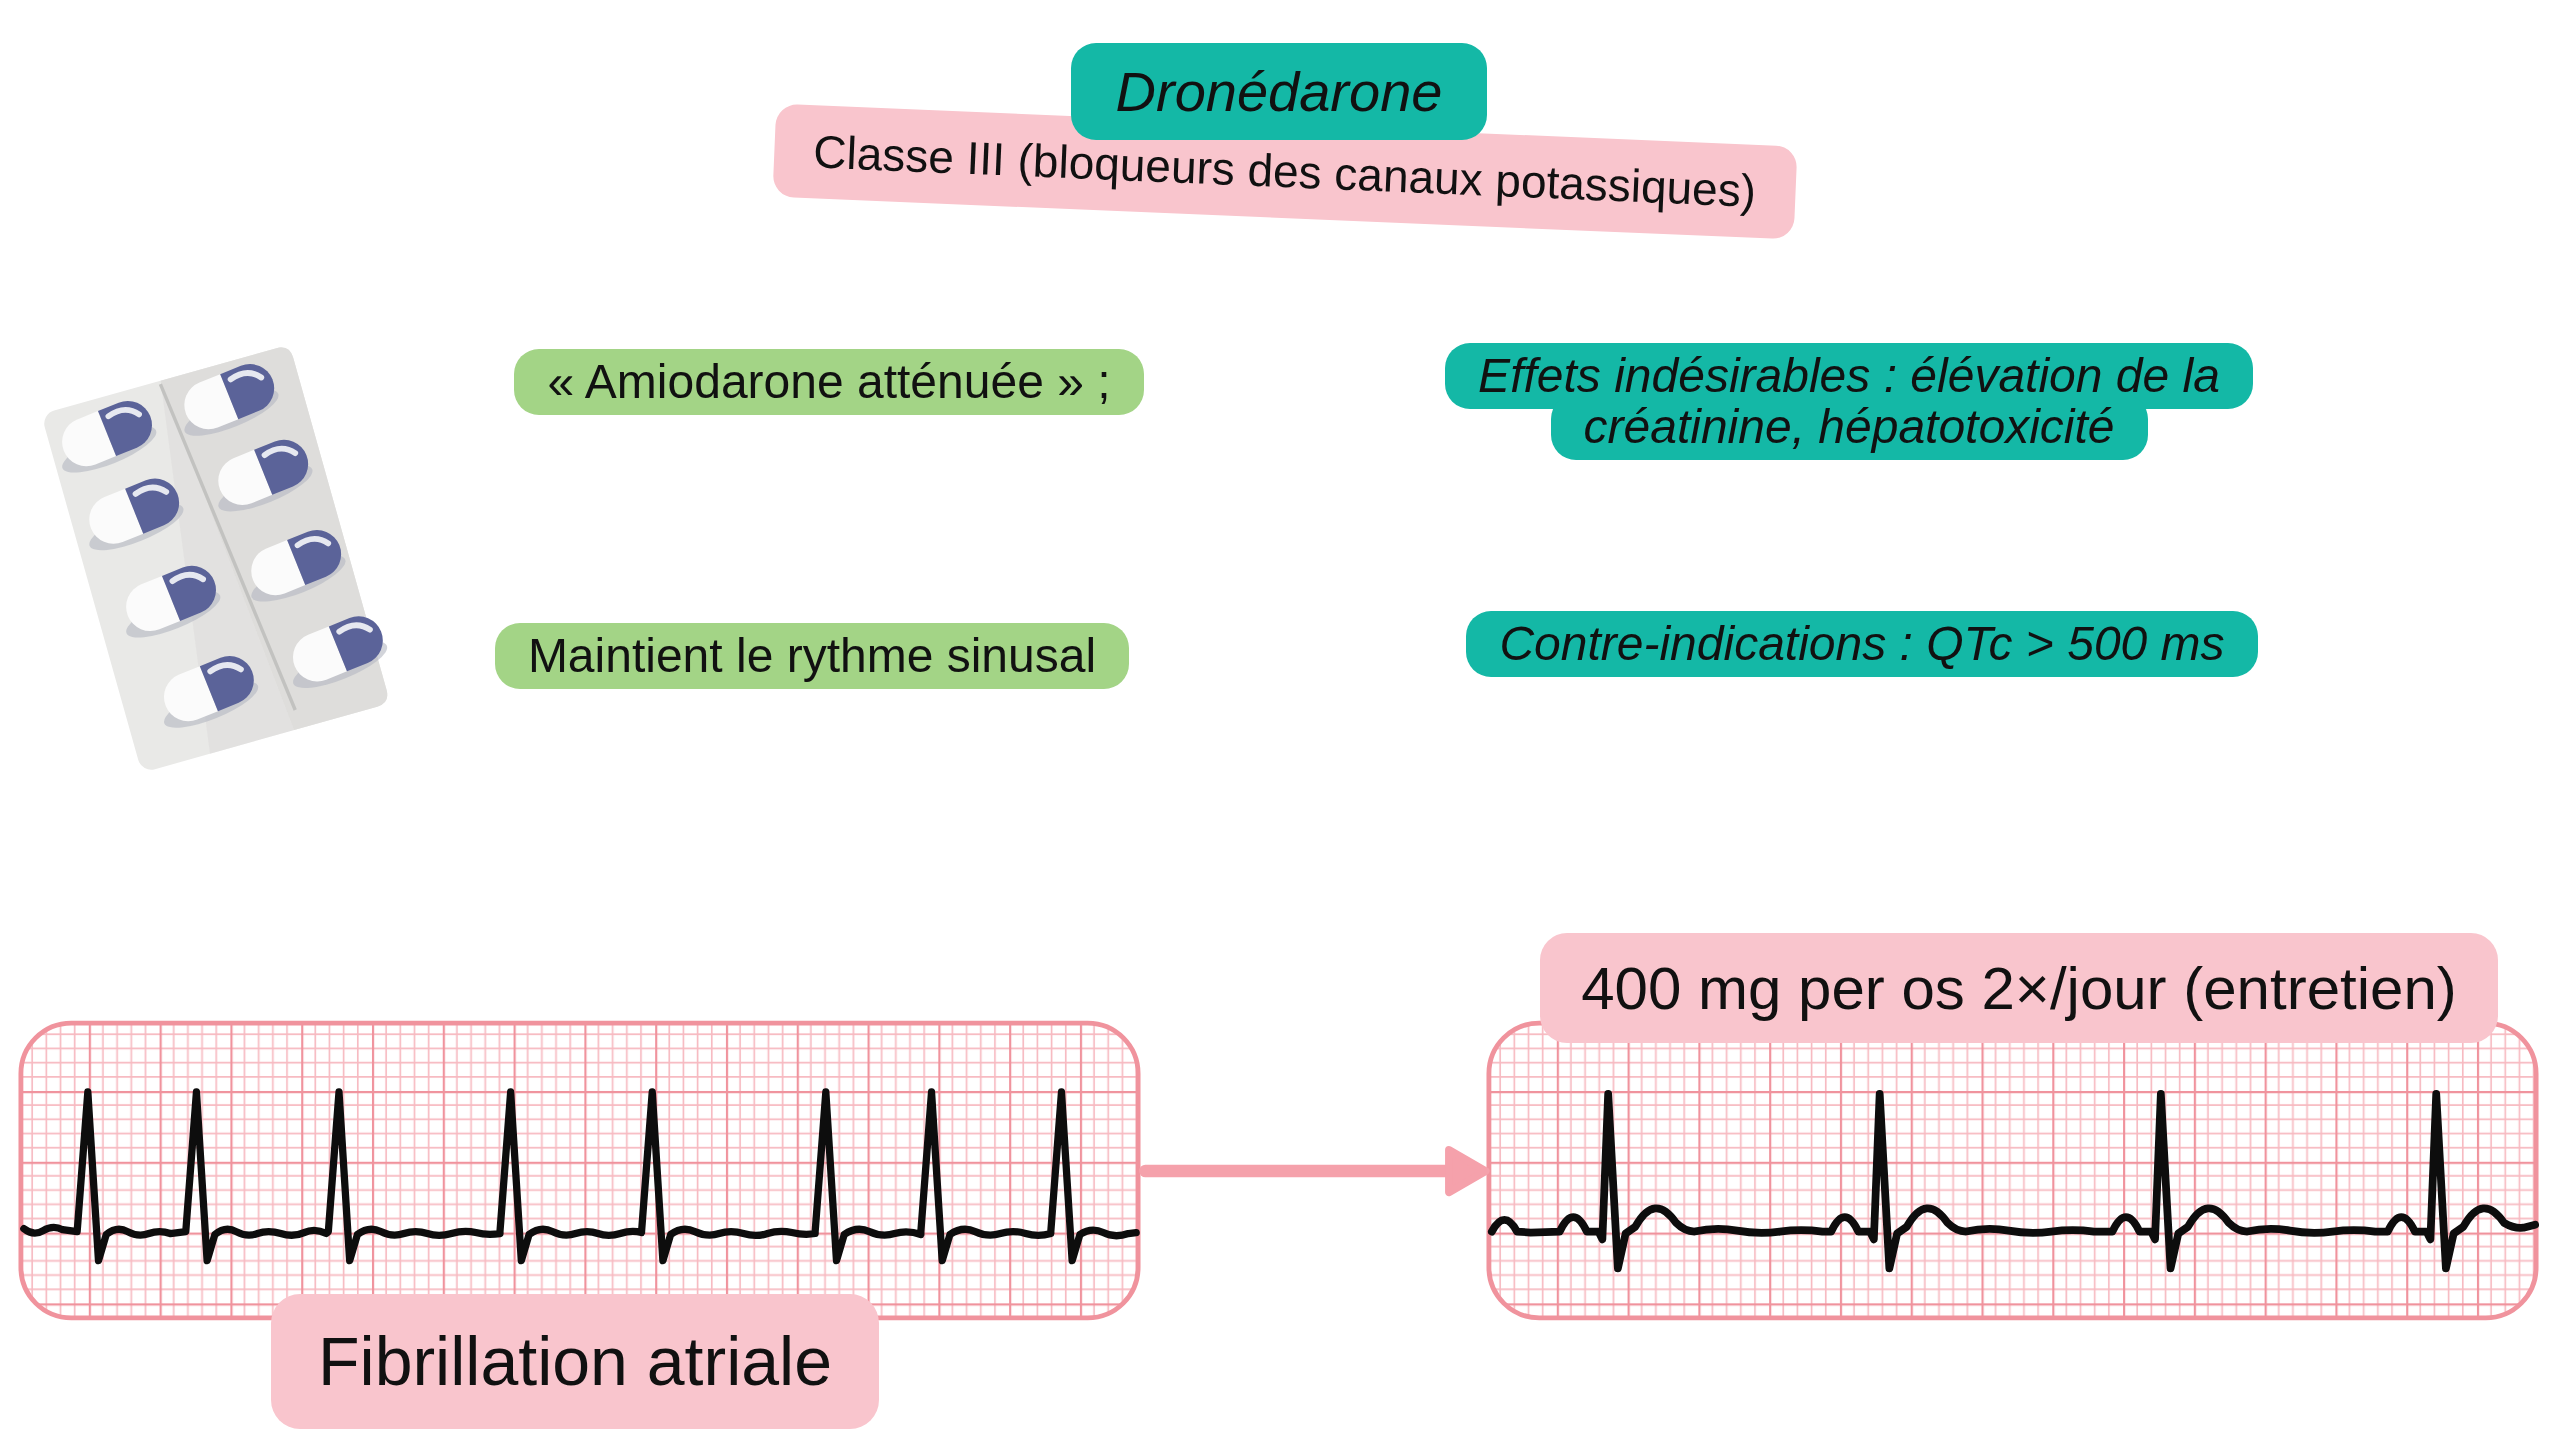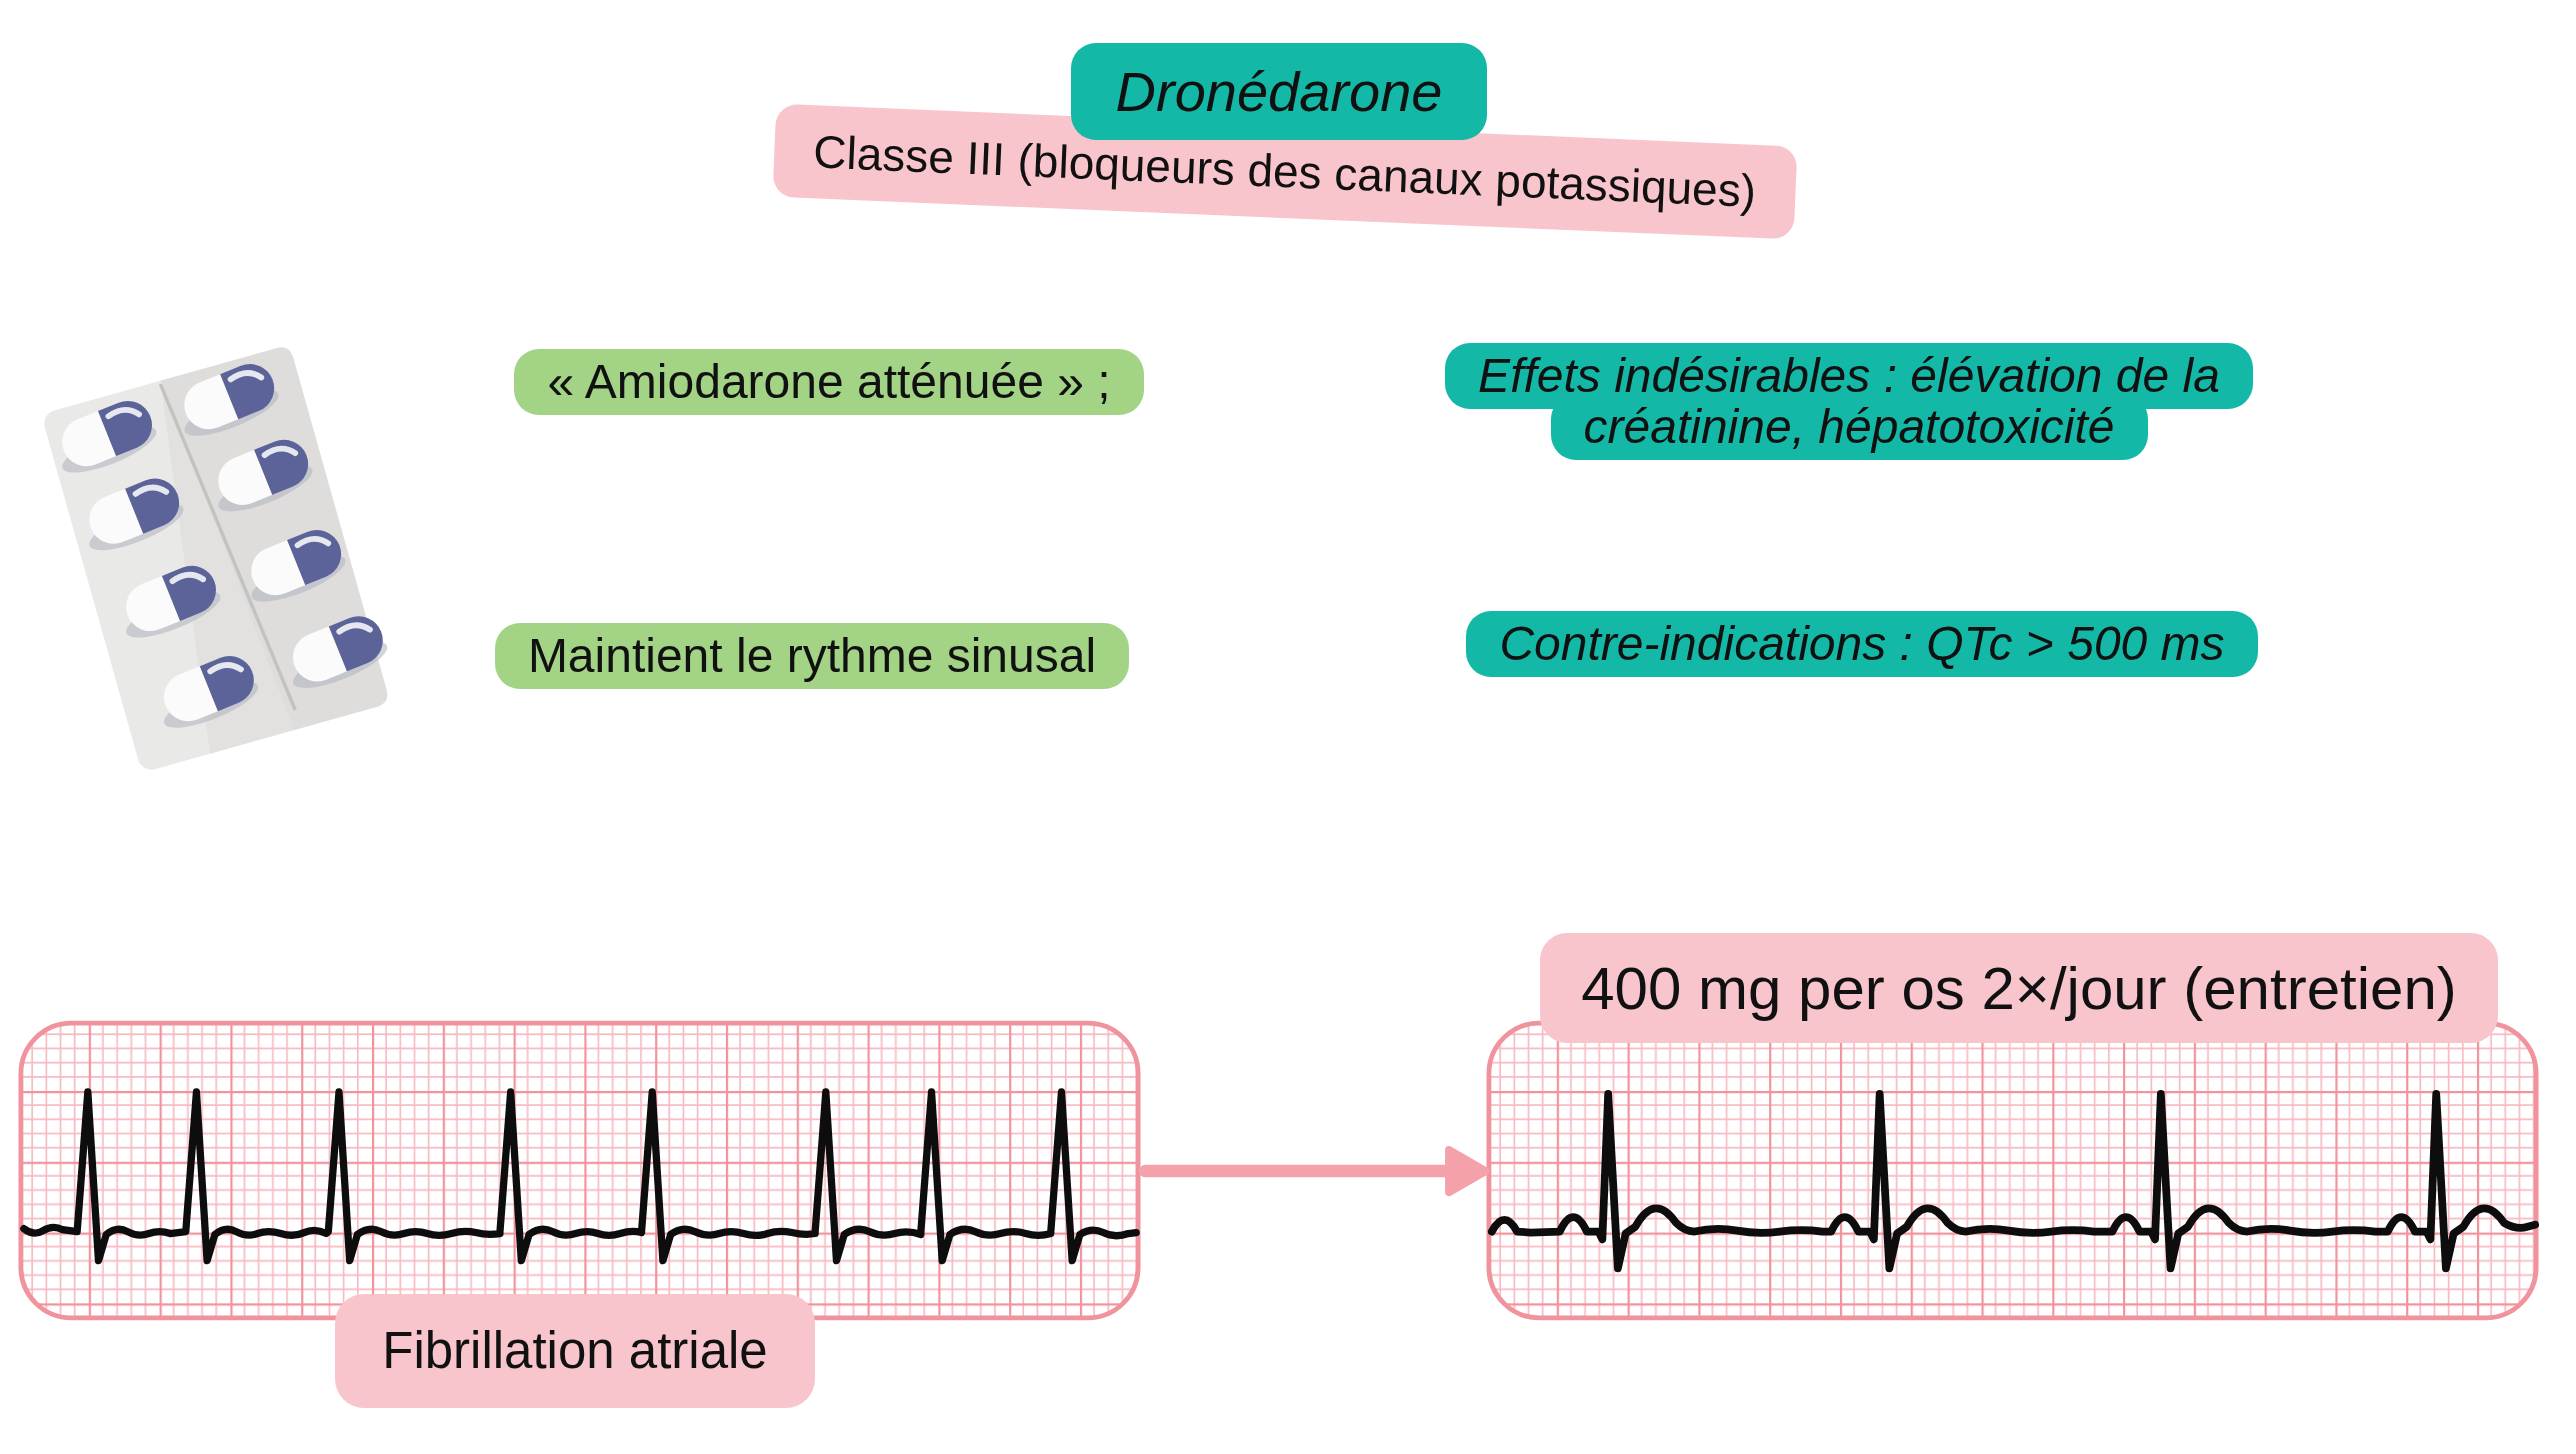--- a/index.html
+++ b/index.html
@@ -47,21 +47,21 @@
 
   #mechanism-slot { left: 344px;  top: 349px; }
   #benefit-slot   { left: 327px;  top: 623px; }
   #adverse-slot   { left: 1364px; top: 343px; }
   #contra-slot    { left: 1377px; top: 611px; }
 
   #dose-slot  { left: 1534px; top: 933px; z-index: 4; }
   #dose-slot .pill { font-size: 60px; padding: 17.5px 41px; border-radius: 27px; }
 
   #fib-slot   { left: 90px;  top: 1294px; z-index: 4; }
-  #fib-slot .pill  { font-size: 51px; padding: 25px 47px; border-radius: 29px; }
+  #fib-slot .pill  { font-size: 68px; padding: 25px 47px; border-radius: 29px; }
 
   #sinus-slot { left: 1578px; top: 1292px; z-index: 4; }
   #sinus-slot .pill{ font-size: 52px; padding: 23px 47px; border-radius: 29px; }
 
   #pillpack  { position: absolute; left: 7.8px;    top: 322px;  z-index: 1; }
   #ecg-left  { position: absolute; left: 17.5px;   top: 1020px; z-index: 2; }
   #ecg-right { position: absolute; left: 1486px; top: 1020px; z-index: 2; }
   #arrow     { position: absolute; left: 1137px; top: 1143px; z-index: 3; }
 </style>
 </head>

